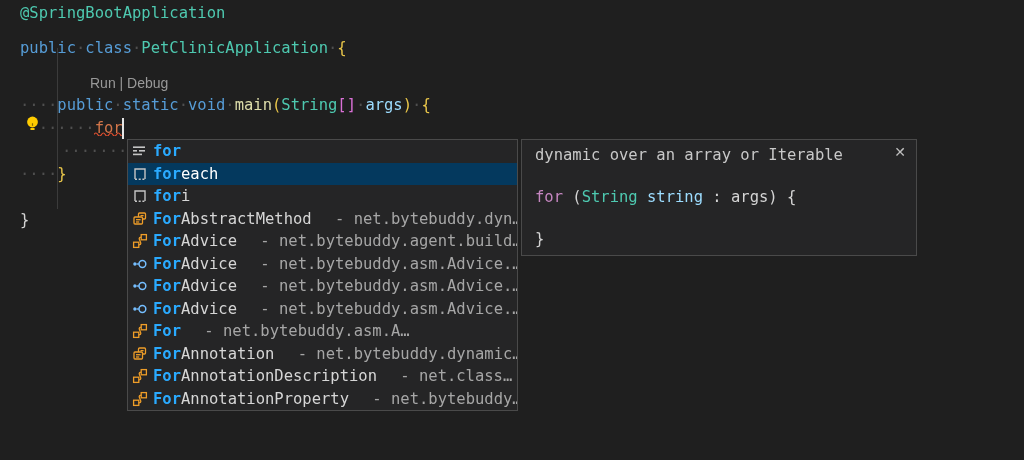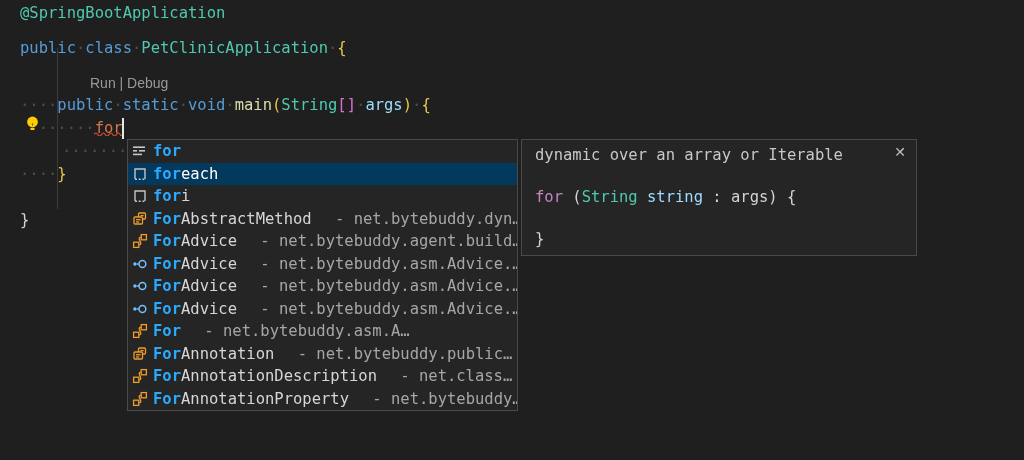--- a/index.html
+++ b/index.html
@@ -114,21 +114,21 @@
               <rect x="9.2" y="1.6" width="5.2" height="5.2"></rect>
               <rect x="1.6" y="9.2" width="5.2" height="5.2"></rect>
               <path d="M9.2 4.2 C3.4 4.2 12.6 11.8 6.8 11.8"></path>
             </svg></span><span class="match">For</span><span class="detail"> - net.bytebuddy.asm.A…</span></div>
         <div class="suggest-row"><span class="s-icon" style="color: var(--iconOrange);"><svg viewBox="0 0 16 16" fill="none" stroke="currentColor" stroke-width="1.3">
               <rect x="6.5" y="2" width="7" height="6" rx="1"></rect>
               <line x1="8.5" y1="4.6" x2="11.6" y2="4.6"></line>
               <rect x="2" y="6" width="8.5" height="7" rx="1" fill="#252526"></rect>
               <line x1="4" y1="8.7" x2="8.6" y2="8.7"></line>
               <line x1="4" y1="11" x2="7.2" y2="11"></line>
-            </svg></span><span class="match">For</span><span class="rest">Annotation</span><span class="detail"> - net.bytebuddy.public…</span></div>
+            </svg></span><span class="match">For</span><span class="rest">Annotation</span><span class="detail"> - net.bytebuddy.dynamic…</span></div>
         <div class="suggest-row"><span class="s-icon" style="color: var(--iconOrange);"><svg viewBox="0 0 16 16" fill="none" stroke="currentColor" stroke-width="1.3">
               <rect x="9.2" y="1.6" width="5.2" height="5.2"></rect>
               <rect x="1.6" y="9.2" width="5.2" height="5.2"></rect>
               <path d="M9.2 4.2 C3.4 4.2 12.6 11.8 6.8 11.8"></path>
             </svg></span><span class="match">For</span><span class="rest">AnnotationDescription</span><span class="detail"> - net.class…</span></div>
         <div class="suggest-row"><span class="s-icon" style="color: var(--iconOrange);"><svg viewBox="0 0 16 16" fill="none" stroke="currentColor" stroke-width="1.3">
               <rect x="9.2" y="1.6" width="5.2" height="5.2"></rect>
               <rect x="1.6" y="9.2" width="5.2" height="5.2"></rect>
               <path d="M9.2 4.2 C3.4 4.2 12.6 11.8 6.8 11.8"></path>
             </svg></span><span class="match">For</span><span class="rest">AnnotationProperty</span><span class="detail"> - net.bytebuddy…</span></div>

